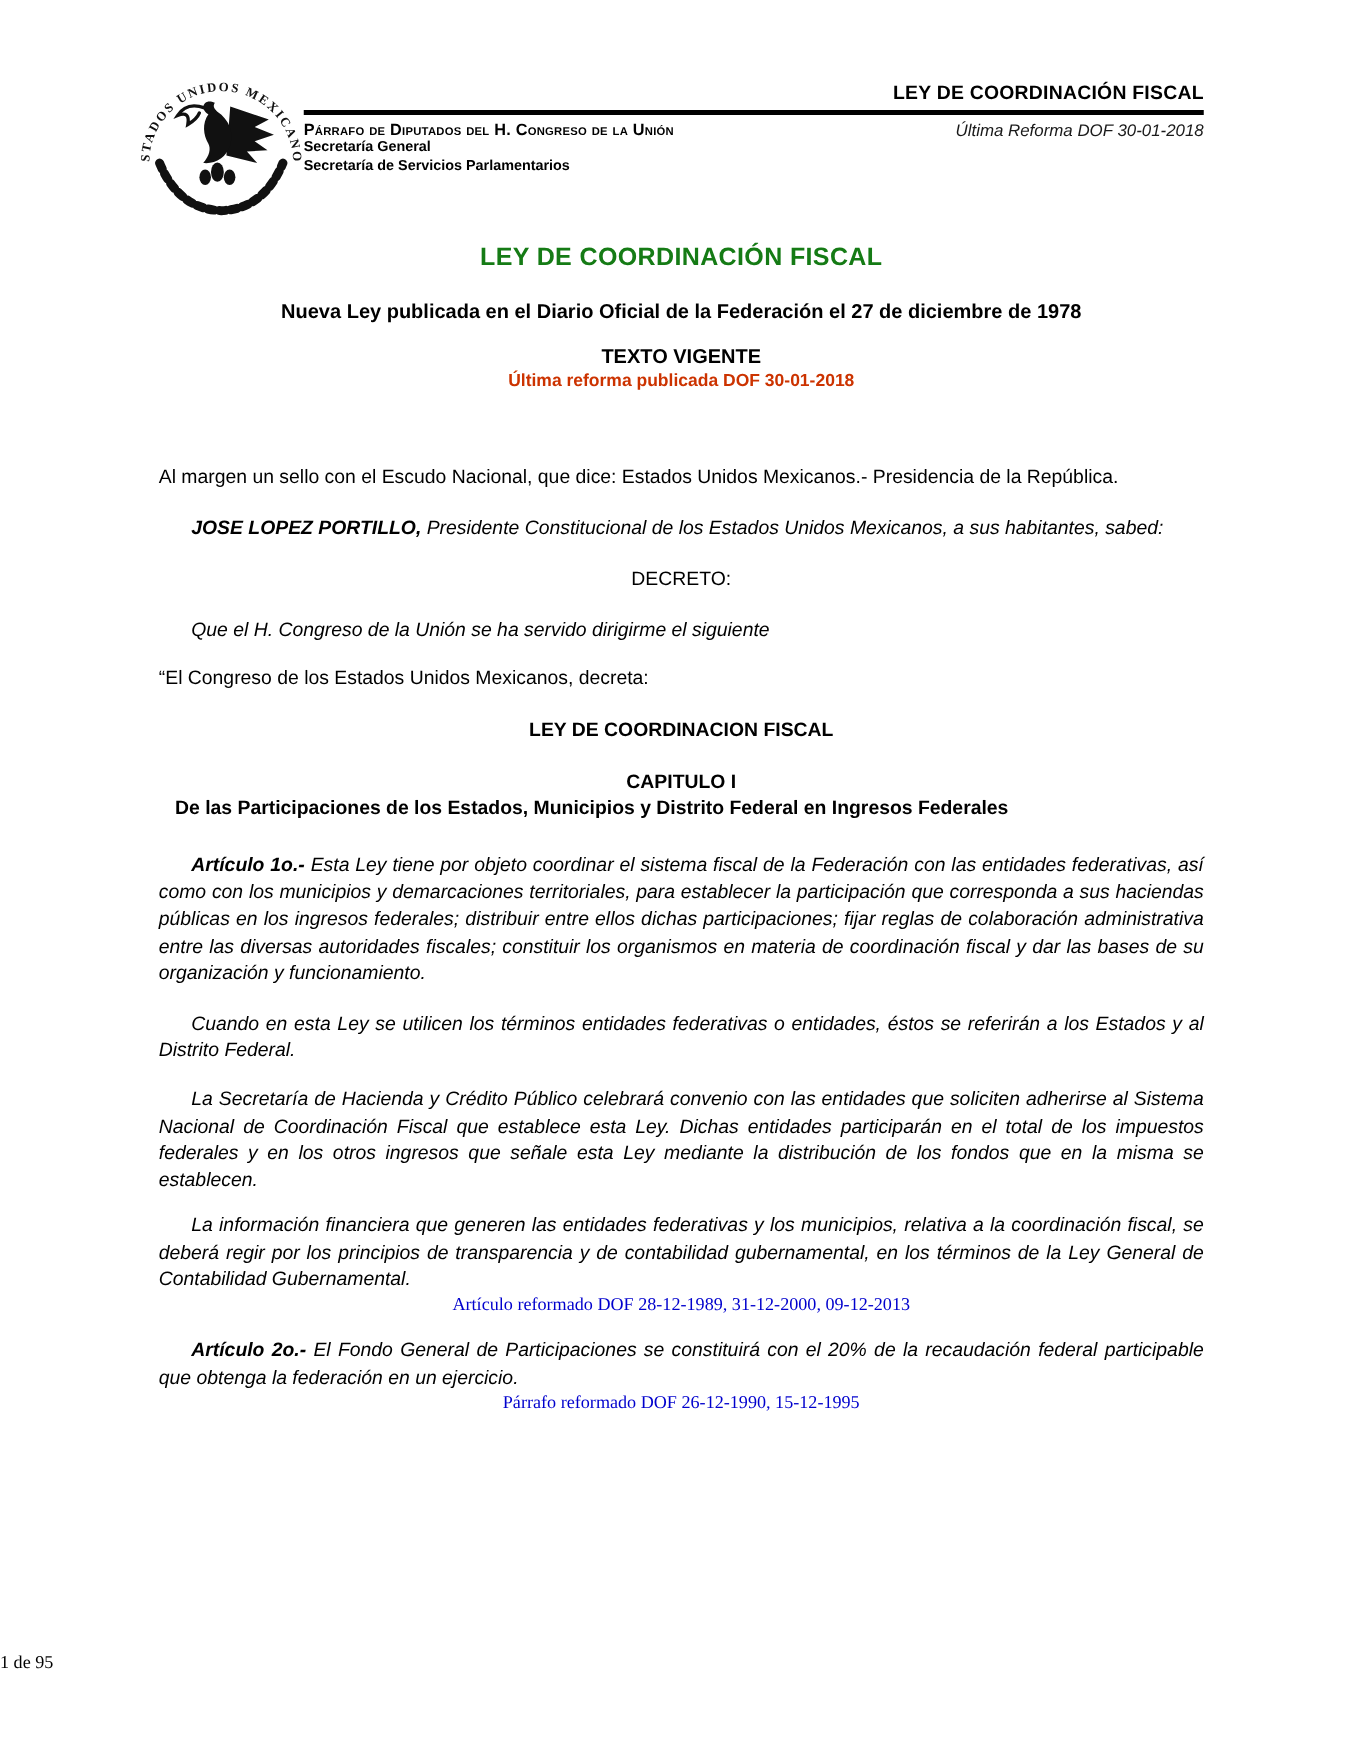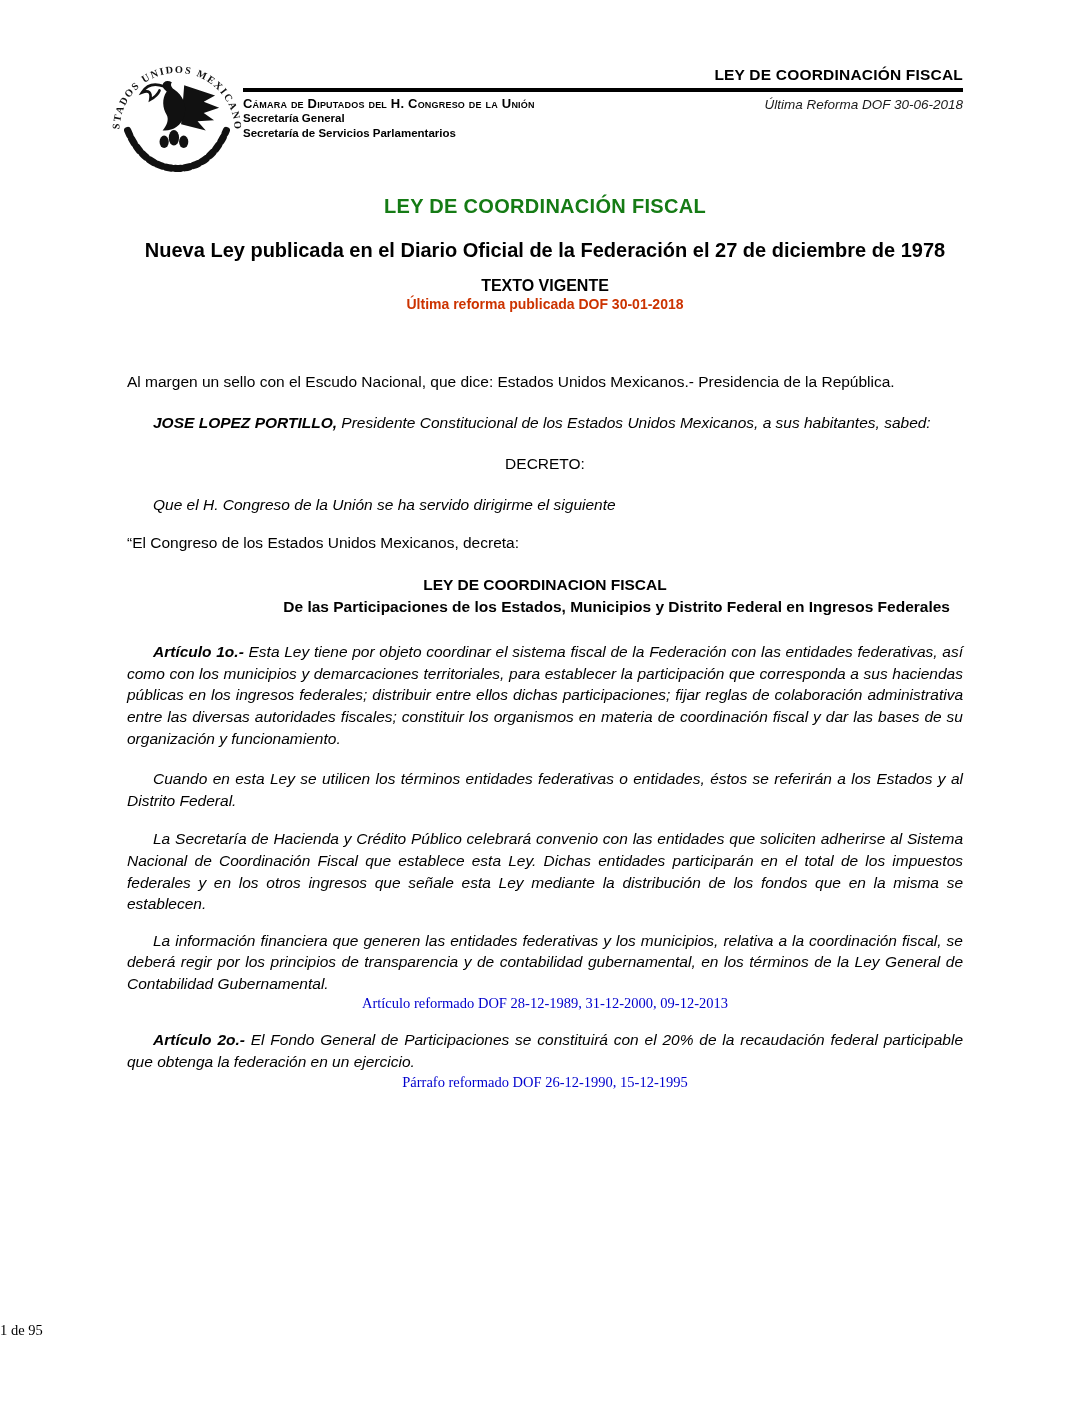--- a/index.html
+++ b/index.html
@@ -25,33 +25,33 @@
   }
   .hdr-org{position:absolute;top:96px;left:243px;font-size:11.5px;font-weight:bold;line-height:15px;}
   .hdr-org .sc{font-variant:small-caps;font-size:13px;letter-spacing:.2px;}
   
   .content{position:absolute;left:127px;top:192px;width:836px;}
   .t-main{
     margin:3px 0 0 0;text-align:center;
     font-size:20px;font-weight:bold;line-height:22px;
     color:var(--title-green,#157b15);letter-spacing:.3px;
   }
-  .t-pub{margin:24px 0 0 0;text-align:center;font-size:20px;font-weight:bold;line-height:18px;}
+  .t-pub{margin:24px 0 0 0;text-align:center;font-size:16px;font-weight:bold;line-height:18px;}
   .t-status{margin:20px 0 0 0;text-align:center;font-size:16px;font-weight:bold;line-height:14px;}
   .t-reform{margin:2px 0 0 0;text-align:center;font-size:14px;font-weight:bold;line-height:18px;color:var(--reform-red,#cc3300);}
   .para{font-size:15.5px;line-height:21.6px;text-align:justify;margin:19px 0 0 0;}
   .indent{text-indent:26px;font-style:italic;}
   .center{text-align:center;}
   .b{font-weight:bold;}
   .mt-first{margin-top:58px;}
   .mt20{margin-top:20px;}
   .mt17{margin-top:17px;}
   .mt24{margin-top:24px;}
   .mt15{margin-top:15px;}
-  .h-sub{max-width:810px;margin-left:auto;margin-right:auto;text-align:right;}
+  .h-sub{max-width:810px;margin-left:auto;margin-right:auto;text-align:left;}
   .ref-note{
     margin:0;text-align:center;
     font-family:"Liberation Serif",serif;
     font-size:14.5px;line-height:18px;color:var(--note-blue,#0000cd);
   }
   
   .footer{
     position:absolute;top:1322px;left:0;width:100%;
     text-align:left;font-family:"Liberation Serif",serif;font-size:14.5px;
   }
@@ -79,24 +79,24 @@
       <ellipse cx="68" cy="87" rx="5" ry="7.5"></ellipse>
       <ellipse cx="58.5" cy="91" rx="4.5" ry="6"></ellipse>
       <ellipse cx="77.5" cy="91" rx="4.5" ry="6"></ellipse>
     </g>
 
     <path d="M 23 80 Q 38 116 71 117 Q 104 116 119 80" fill="none" stroke="#111" stroke-width="7" stroke-dasharray="5 4" stroke-linecap="round"></path>
   </svg>
 
   <div class="hdr-doc-title">LEY DE COORDINACIÓN FISCAL</div>
   <div class="hdr-rule"></div>
-  <div class="hdr-reform">Última Reforma DOF 30-06-2018</div>
+  <div class="hdr-reform">Última Reforma DOF 30-01-2018</div>
 
   <div class="hdr-org">
-    <div class="sc">Cámara de Diputados del H. Congreso de la Unión</div>
+    <div class="sc">Párrafo de Diputados del H. Congreso de la Unión</div>
     <div>Secretaría General</div>
     <div>Secretaría de Servicios Parlamentarios</div>
   </div>
 
   <div class="content">
 
     <h1 class="t-main">LEY DE COORDINACIÓN FISCAL</h1>
     <p class="t-pub">Nueva Ley publicada en el Diario Oficial de la Federación el 27 de diciembre de 1978</p>
     <p class="t-status">TEXTO VIGENTE</p>
     <p class="t-reform">Última reforma publicada DOF 30-01-2018</p>
@@ -106,20 +106,21 @@
     <p class="para indent"><span class="b">JOSE LOPEZ PORTILLO,</span><span> Presidente Constitucional de los Estados Unidos Mexicanos, a sus habitantes, sabed:</span></p>
 
     <p class="para center mt20">DECRETO:</p>
 
     <p class="para indent">Que el H. Congreso de la Unión se ha servido dirigirme el siguiente</p>
 
     <p class="para mt17">“El Congreso de los Estados Unidos Mexicanos, decreta:</p>
 
     <p class="para center b mt20">LEY DE COORDINACION FISCAL</p>
 
+    <p class="para center b">CAPITULO I</p>
     <p class="para b h-sub" style="margin-top:0;">De las Participaciones de los Estados, Municipios y Distrito Federal en Ingresos Federales</p>
 
     <p class="para indent mt24"><span class="b">Artículo 1o.-</span><span> Esta Ley tiene por objeto coordinar el sistema fiscal de la Federación con las entidades federativas, así como con los municipios y demarcaciones territoriales, para establecer la participación que corresponda a sus haciendas públicas en los ingresos federales; distribuir entre ellos dichas participaciones; fijar reglas de colaboración administrativa entre las diversas autoridades fiscales; constituir los organismos en materia de coordinación fiscal y dar las bases de su organización y funcionamiento.</span></p>
 
     <p class="para indent">Cuando en esta Ley se utilicen los términos entidades federativas o entidades, éstos se referirán a los Estados y al Distrito Federal.</p>
 
     <p class="para indent mt17">La Secretaría de Hacienda y Crédito Público celebrará convenio con las entidades que soliciten adherirse al Sistema Nacional de Coordinación Fiscal que establece esta Ley. Dichas entidades participarán en el total de los impuestos federales y en los otros ingresos que señale esta Ley mediante la distribución de los fondos que en la misma se establecen.</p>
 
     <p class="para indent mt15">La información financiera que generen las entidades federativas y los municipios, relativa a la coordinación fiscal, se deberá regir por los principios de transparencia y de contabilidad gubernamental, en los términos de la Ley General de Contabilidad Gubernamental.</p>
 

